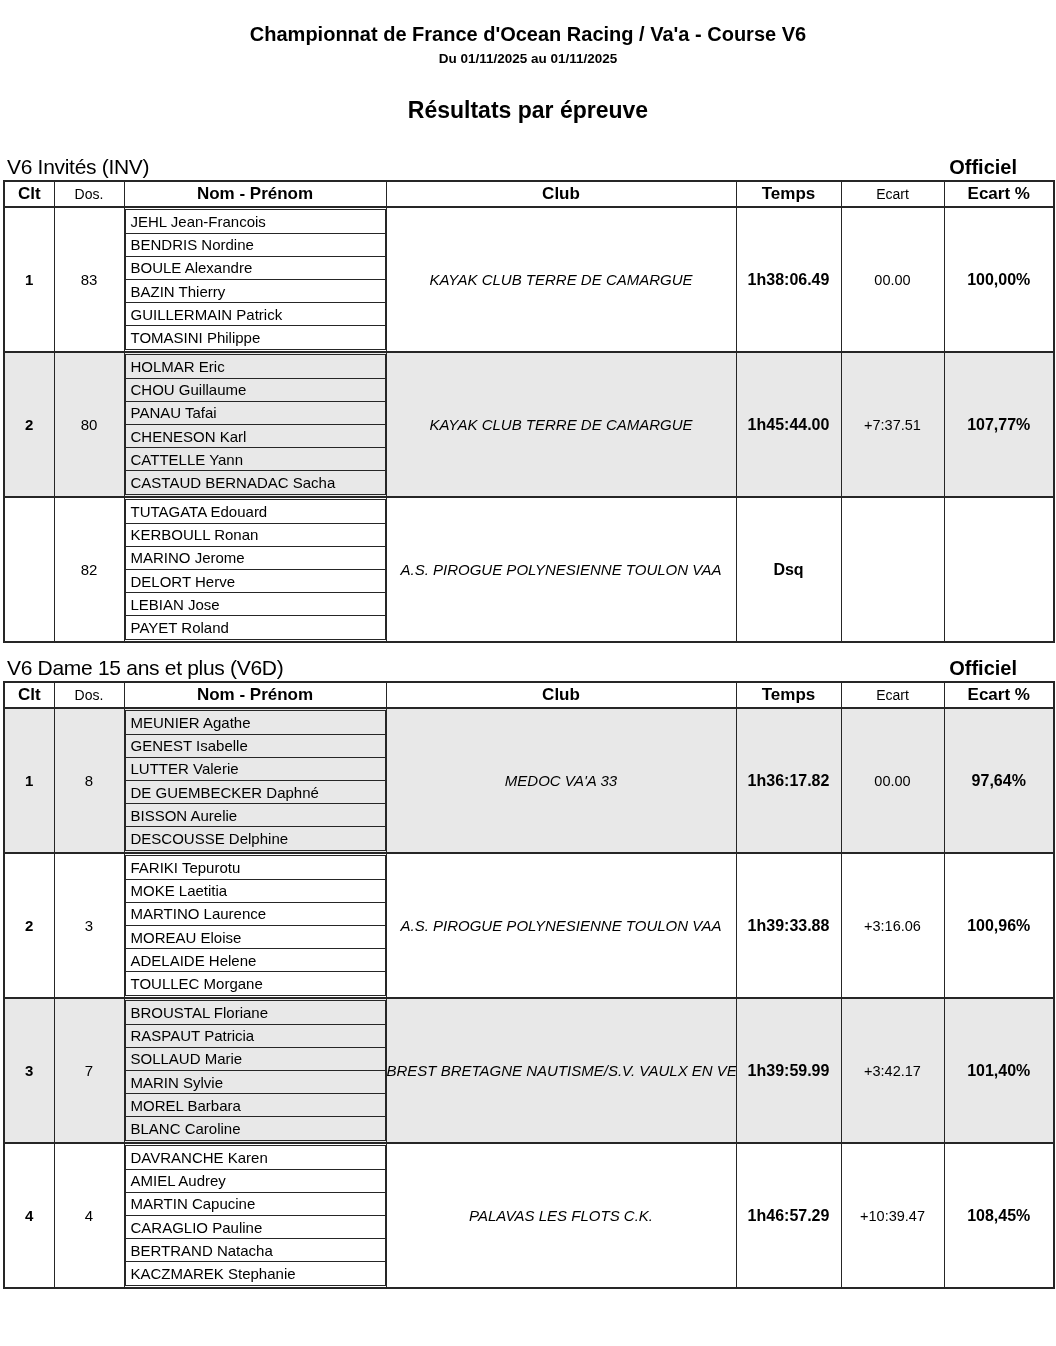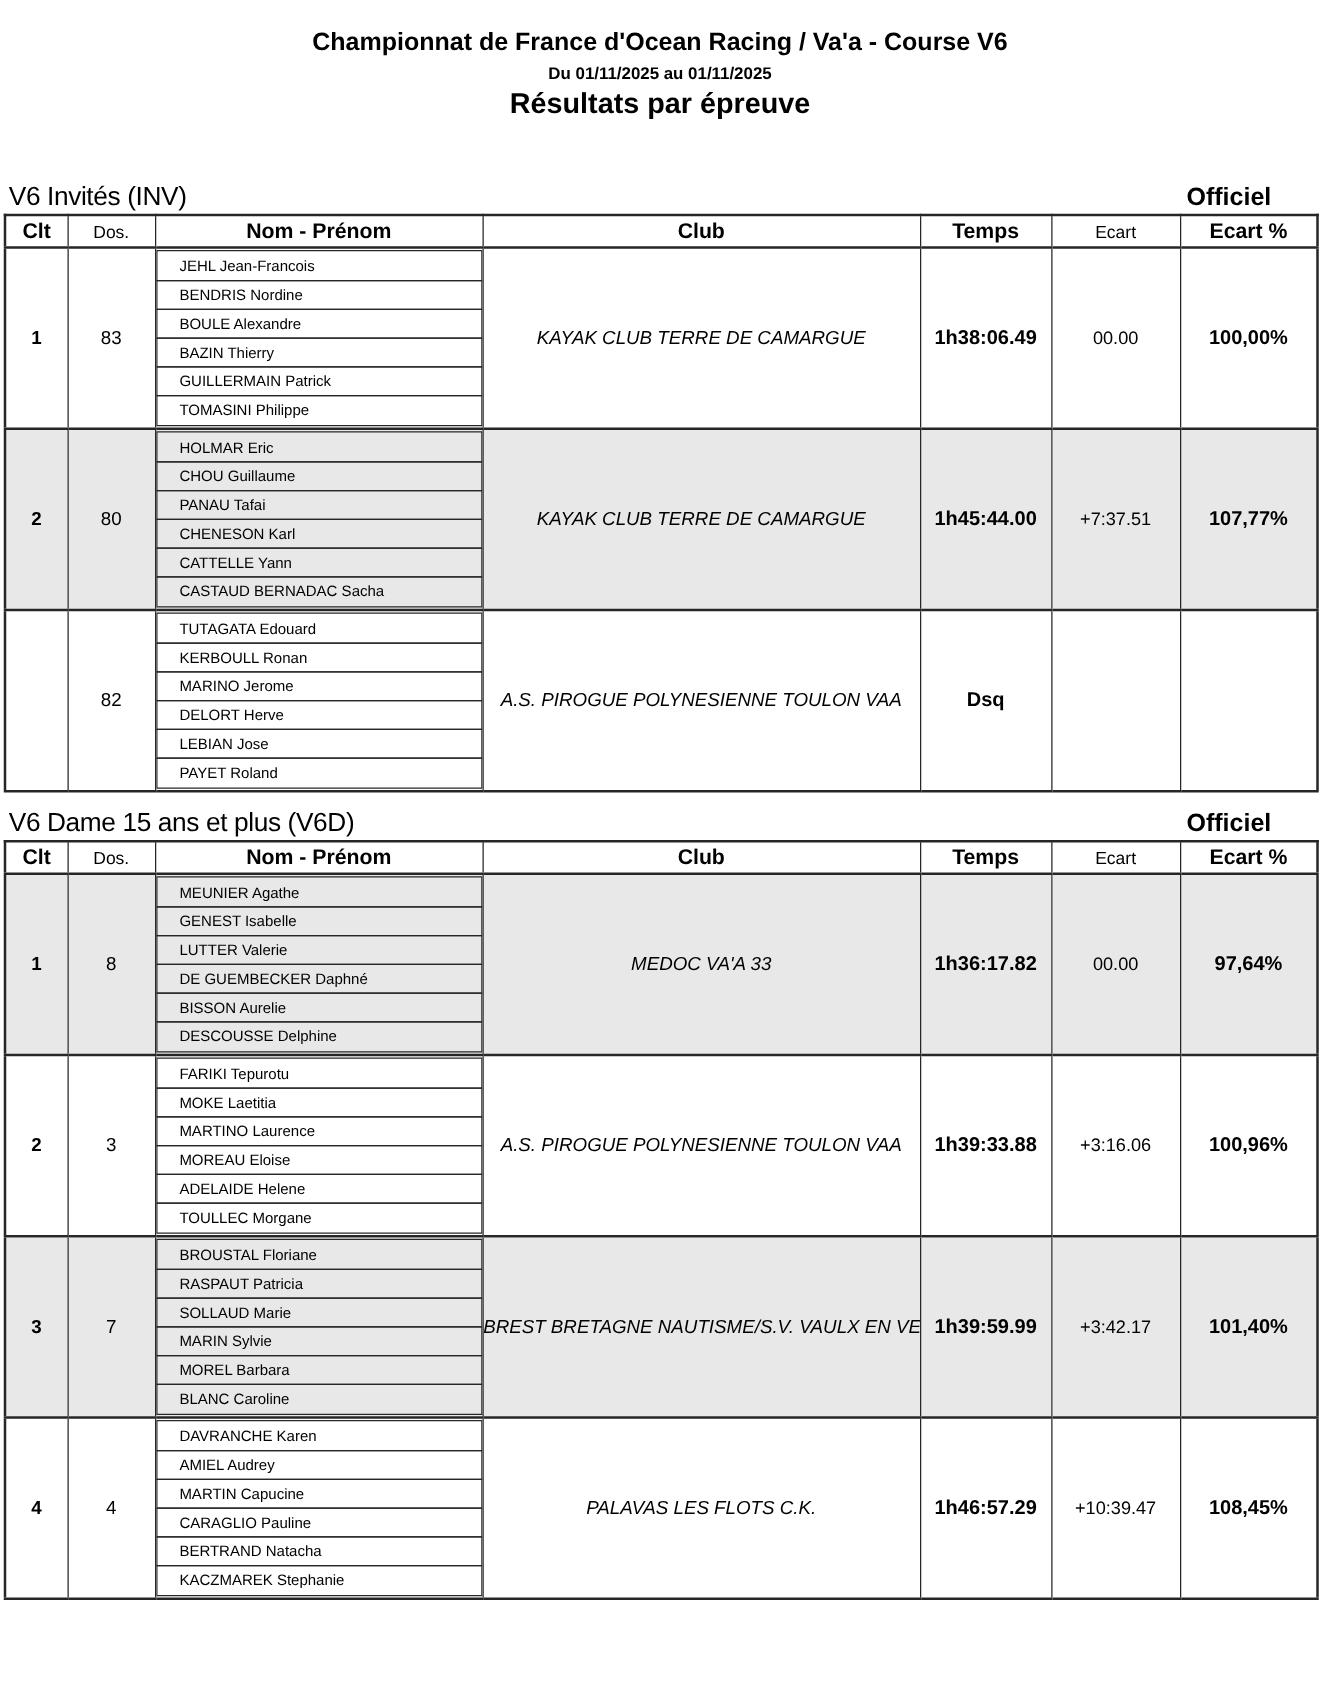--- a/index.html
+++ b/index.html
@@ -12,26 +12,26 @@
     height: 1346px;
     overflow: hidden;
     font-family: "Liberation Sans", sans-serif;
     color: #000;
     position: relative;
   }
   .doc-header { text-align: center; padding-top: 22px; }
   .doc-title { font-size: 20px; font-weight: bold; line-height: 1.2; }
   .doc-location { font-size: 18px; font-weight: bold; margin-top: 2px; }
   .doc-dates { font-size: 13.5px; font-weight: bold; margin-top: 5px; }
-  .doc-subtitle { font-size: 23px; font-weight: bold; margin-top: 3px; }
+  .doc-subtitle { font-size: 23px; font-weight: bold; margin-top: 31px; }
 
   .section { margin: 0 3px; }
   .section-header {
     display: flex; justify-content: space-between; align-items: flex-end;
-    padding: 0 36px 1px 4px; margin-top: 50px;
+    padding: 0 36px 1px 4px; margin-top: 31px;
   }
   .section:nth-of-type(2) .section-header { margin-top: 13px; }
   .section-title { font-size: 21px; font-weight: normal; letter-spacing: -0.3px; }
   .section-status { font-size: 20px; font-weight: bold; }
 
   table.results {
     border-collapse: collapse;
     table-layout: fixed;
     width: 1050px;
     border: 2px solid #262626;
@@ -52,22 +52,22 @@
   td.cell-clt { font-weight: bold; font-size: 15px; }
   td.cell-dos { font-size: 15px; }
   td.cell-names { vertical-align: top; text-align: left; padding: 0; }
   .name-box {
     box-sizing: border-box;
     height: 24.2px;
     border: 1px solid #262626;
     margin-top: -1px;
     display: flex;
     align-items: center;
-    padding-left: 18px;
-    font-size: 12px;
+    padding-left: 5px;
+    font-size: 15px;
     white-space: nowrap;
     overflow: hidden;
   }
   .name-box:first-child { margin-top: 0; }
   td.cell-club { text-align: left; padding-left: 7px; font-size: 15px; font-style: italic; }
   td.cell-temps { font-weight: bold; font-size: 16px; }
   td.cell-ecart { font-size: 14.5px; }
   td.cell-pct { font-weight: bold; font-size: 16px; }
 </style>
 </head>

